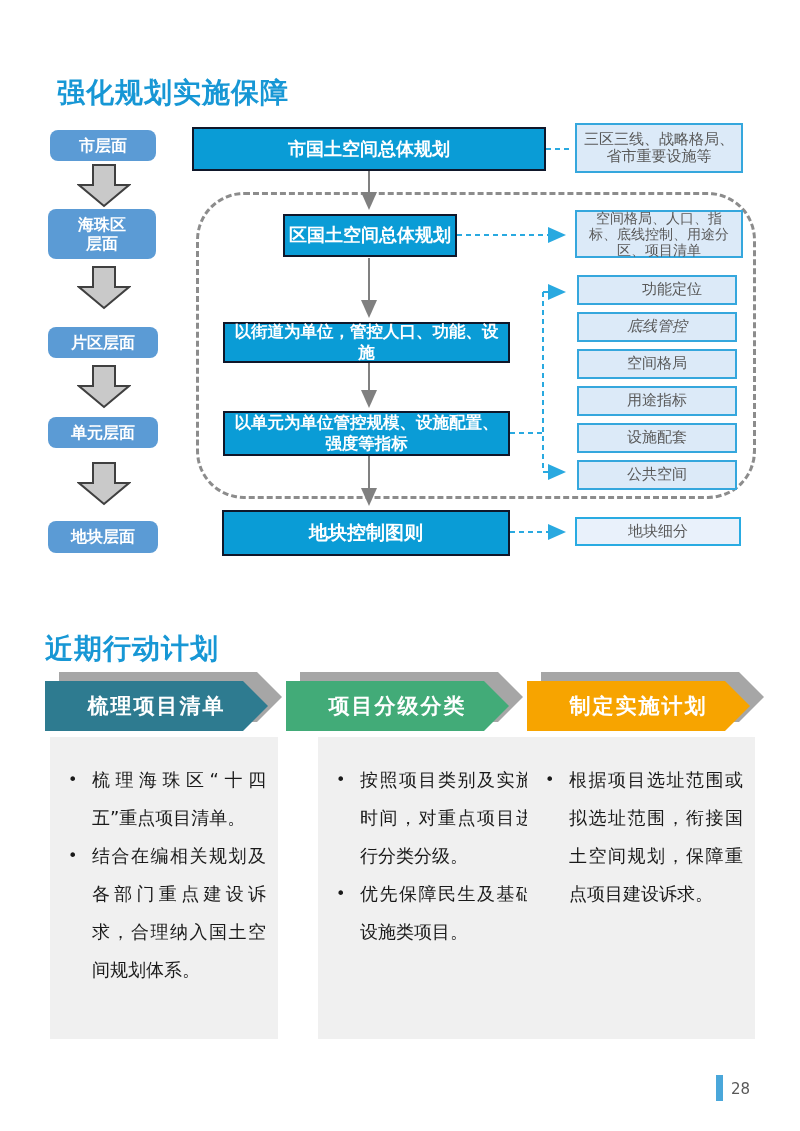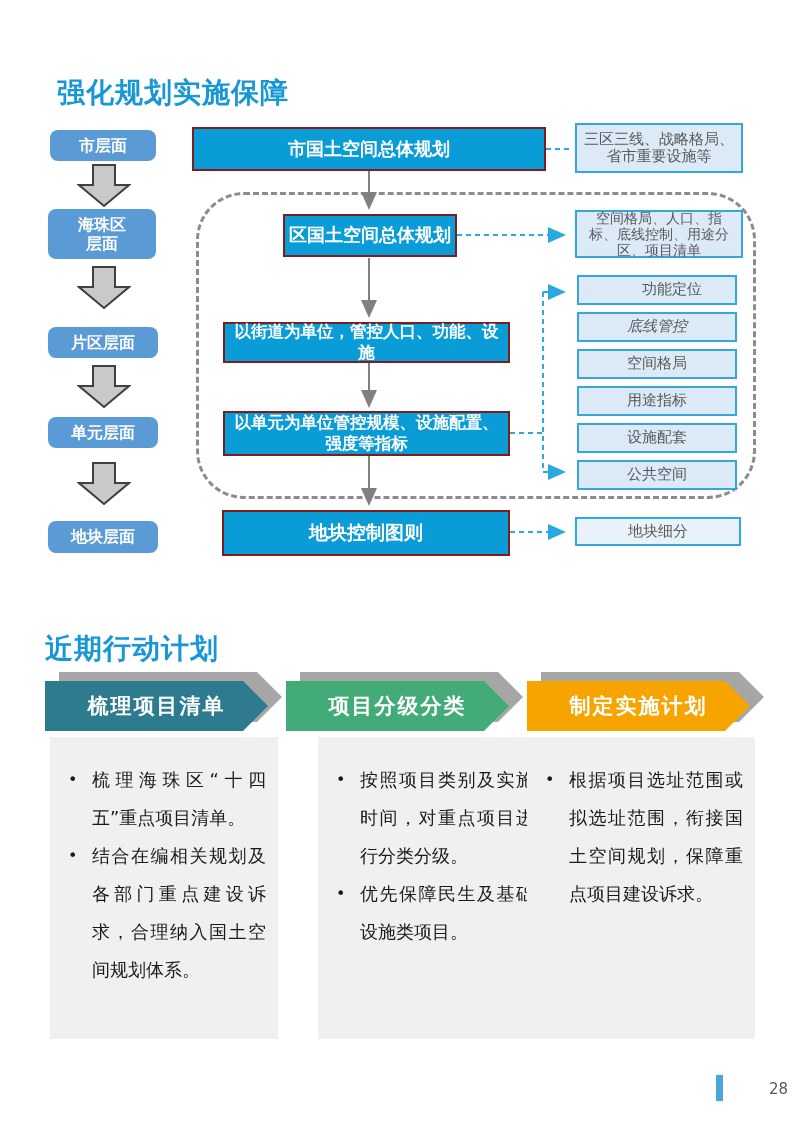--- a/index.html
+++ b/index.html
@@ -12,21 +12,21 @@
 
   
   .level-box {
     background:#5B9BD5; border-radius:8px; color:#fff; font-weight:bold;
     font-size:16px; display:flex; flex-direction:column; align-items:center;
     justify-content:center; text-align:left; line-height:1.2;
   }
 
   
   .flow-box {
-    background:#0A9CD6; border:2px solid #7f1d1d; color:#fff; font-weight:bold;
+    background:#0A9CD6; border:2px solid #0f172a; color:#fff; font-weight:bold;
     display:flex; align-items:center; justify-content:center; text-align:center;
     line-height:1.25; padding:4px 4px;
   }
 
   
   .note-box {
     background:#DCEAF8; border:2px solid #35A7DD; color:#595959;
     display:flex; align-items:center; justify-content:center; text-align:center;
     line-height:1.15; padding:0 6px;
   }
@@ -177,15 +177,15 @@
       <li>优先保障民生及基础设施类项目。</li>
     </ul>
   </div>
   <div class="abs action-panel" style="left:527px; top:737px; width:228px; height:302px;">
     <ul>
       <li>根据项目选址范围或拟选址范围，衔接国土空间规划，保障重点项目建设诉求。</li>
     </ul>
   </div>
 
   <div class="abs footer-bar" style="left:716px; top:1075px; width:7px; height:26px;"></div>
-  <div class="abs page-num" style="left:769px; top:1080px;">28</div>
+  <div class="abs page-num" style="left:731px; top:1080px;">28</div>
 
 </div>
 
 </body></html>

